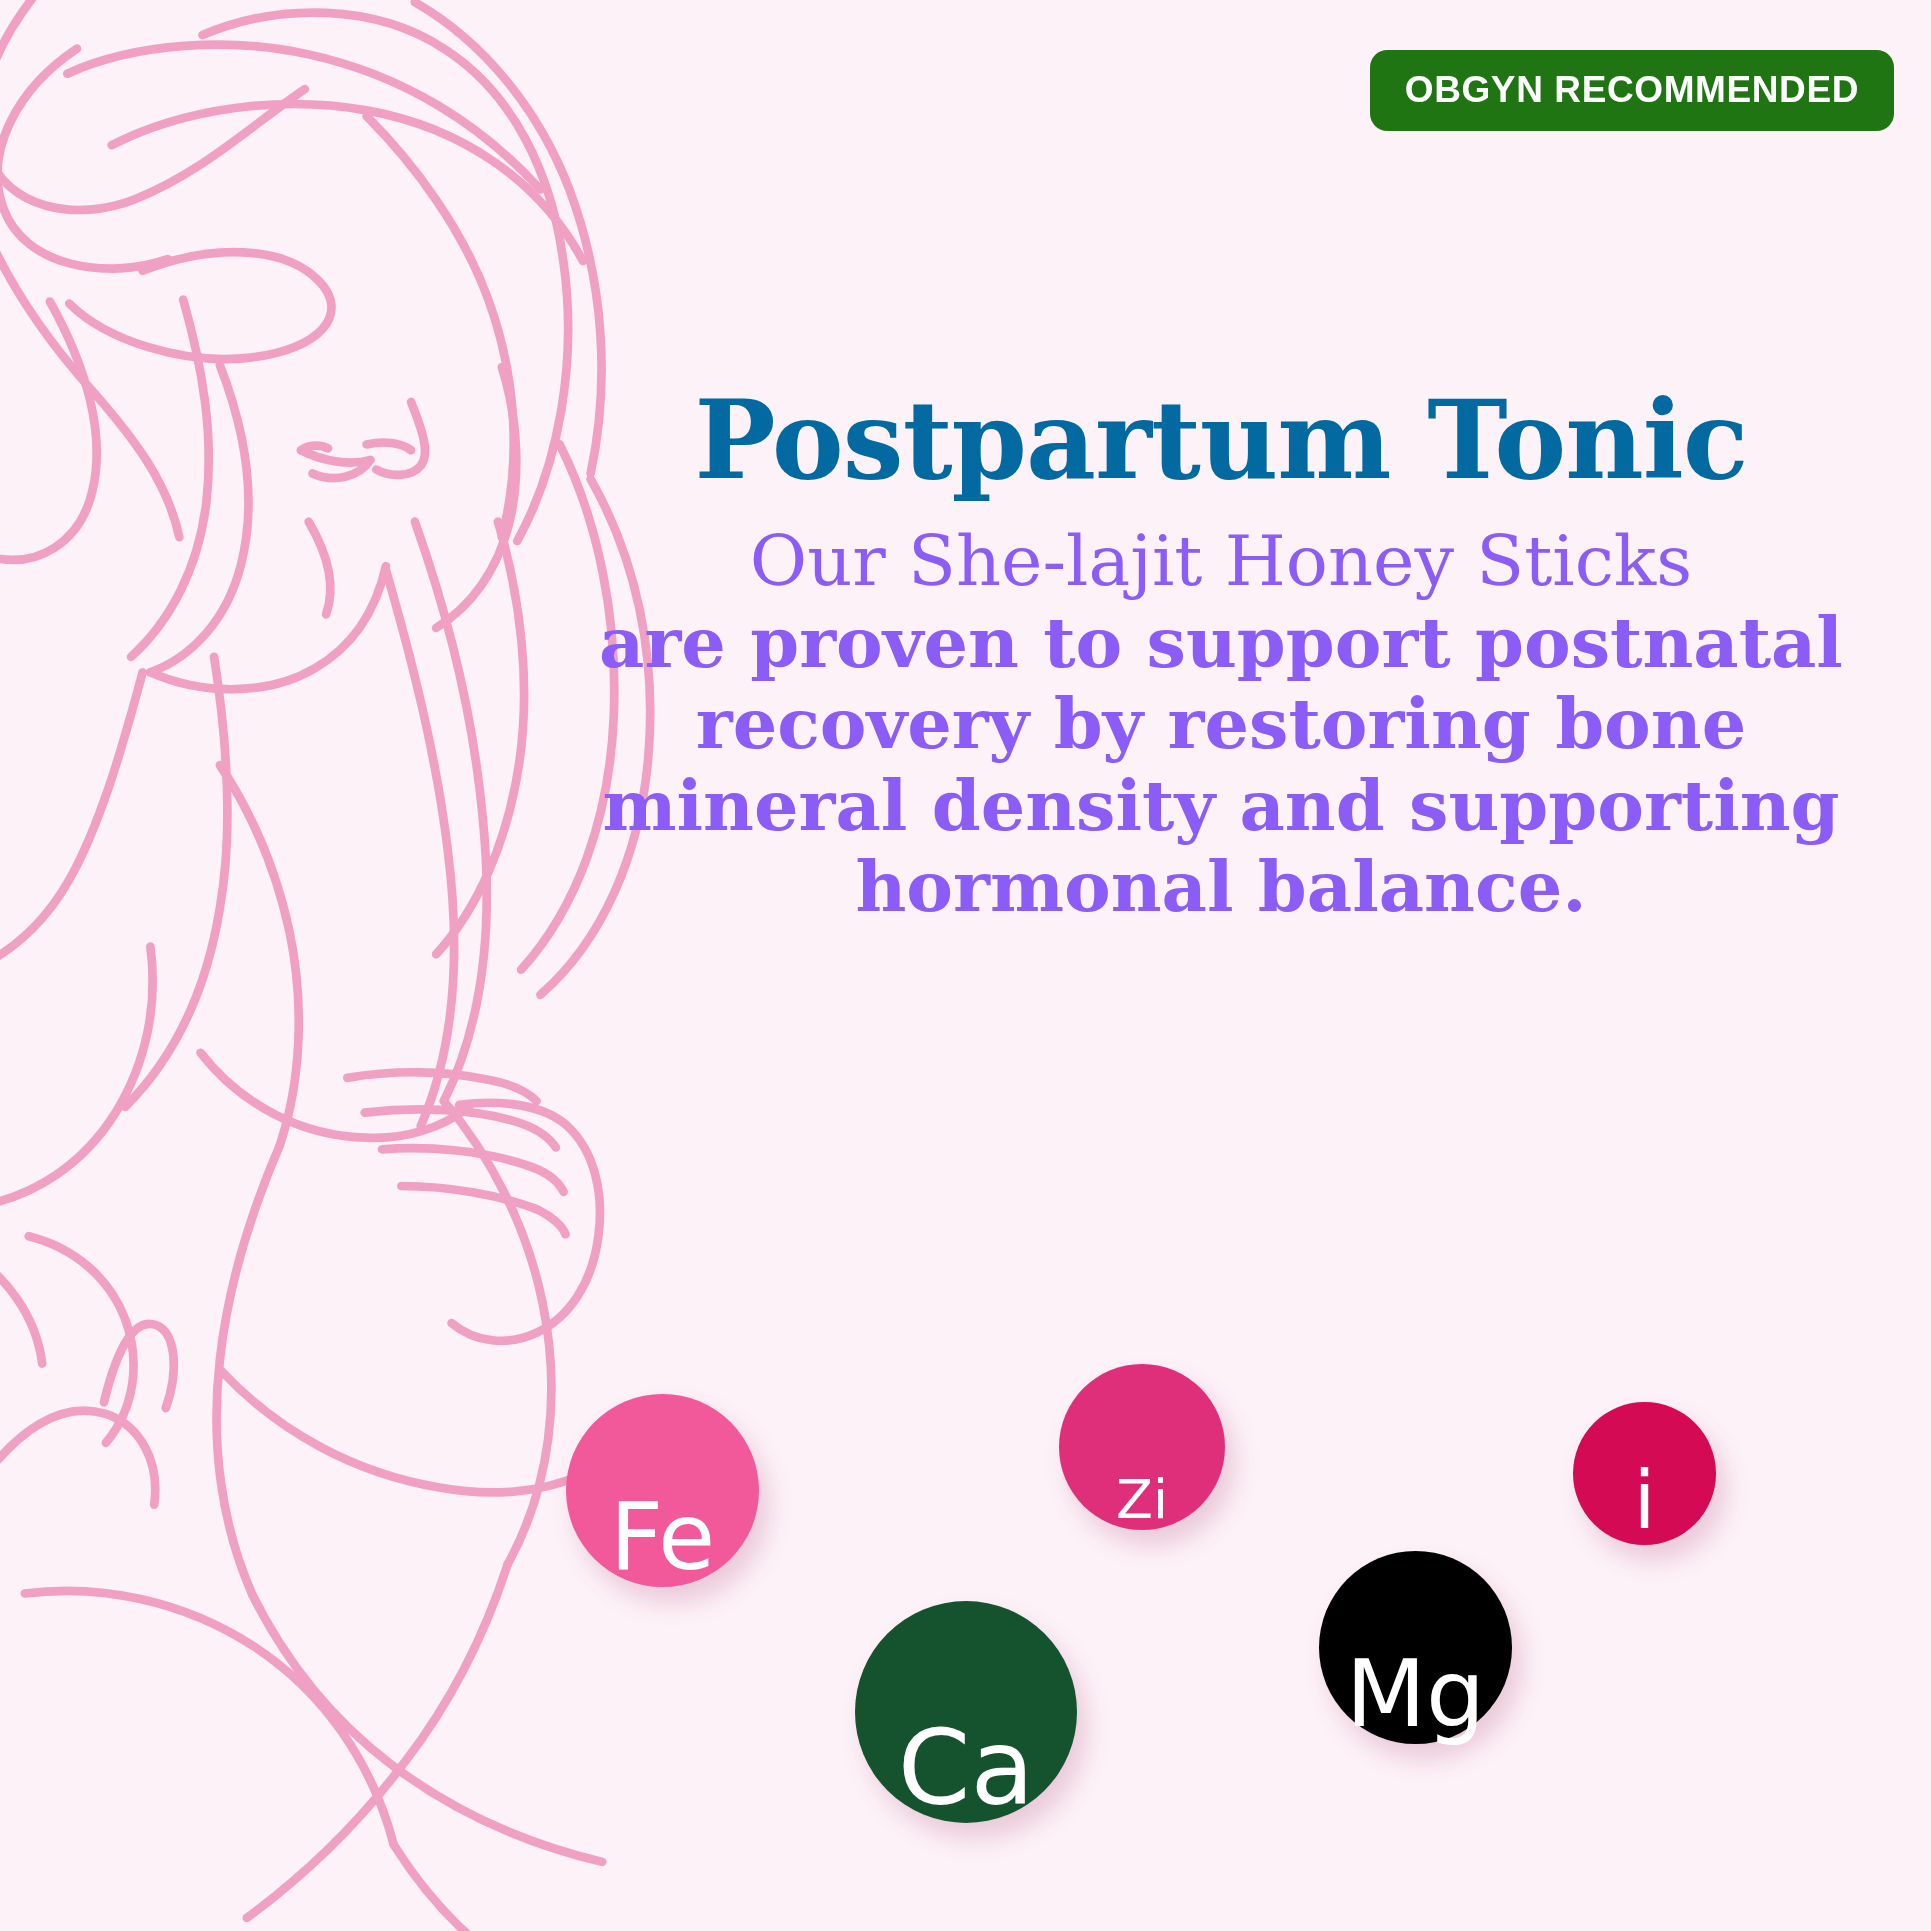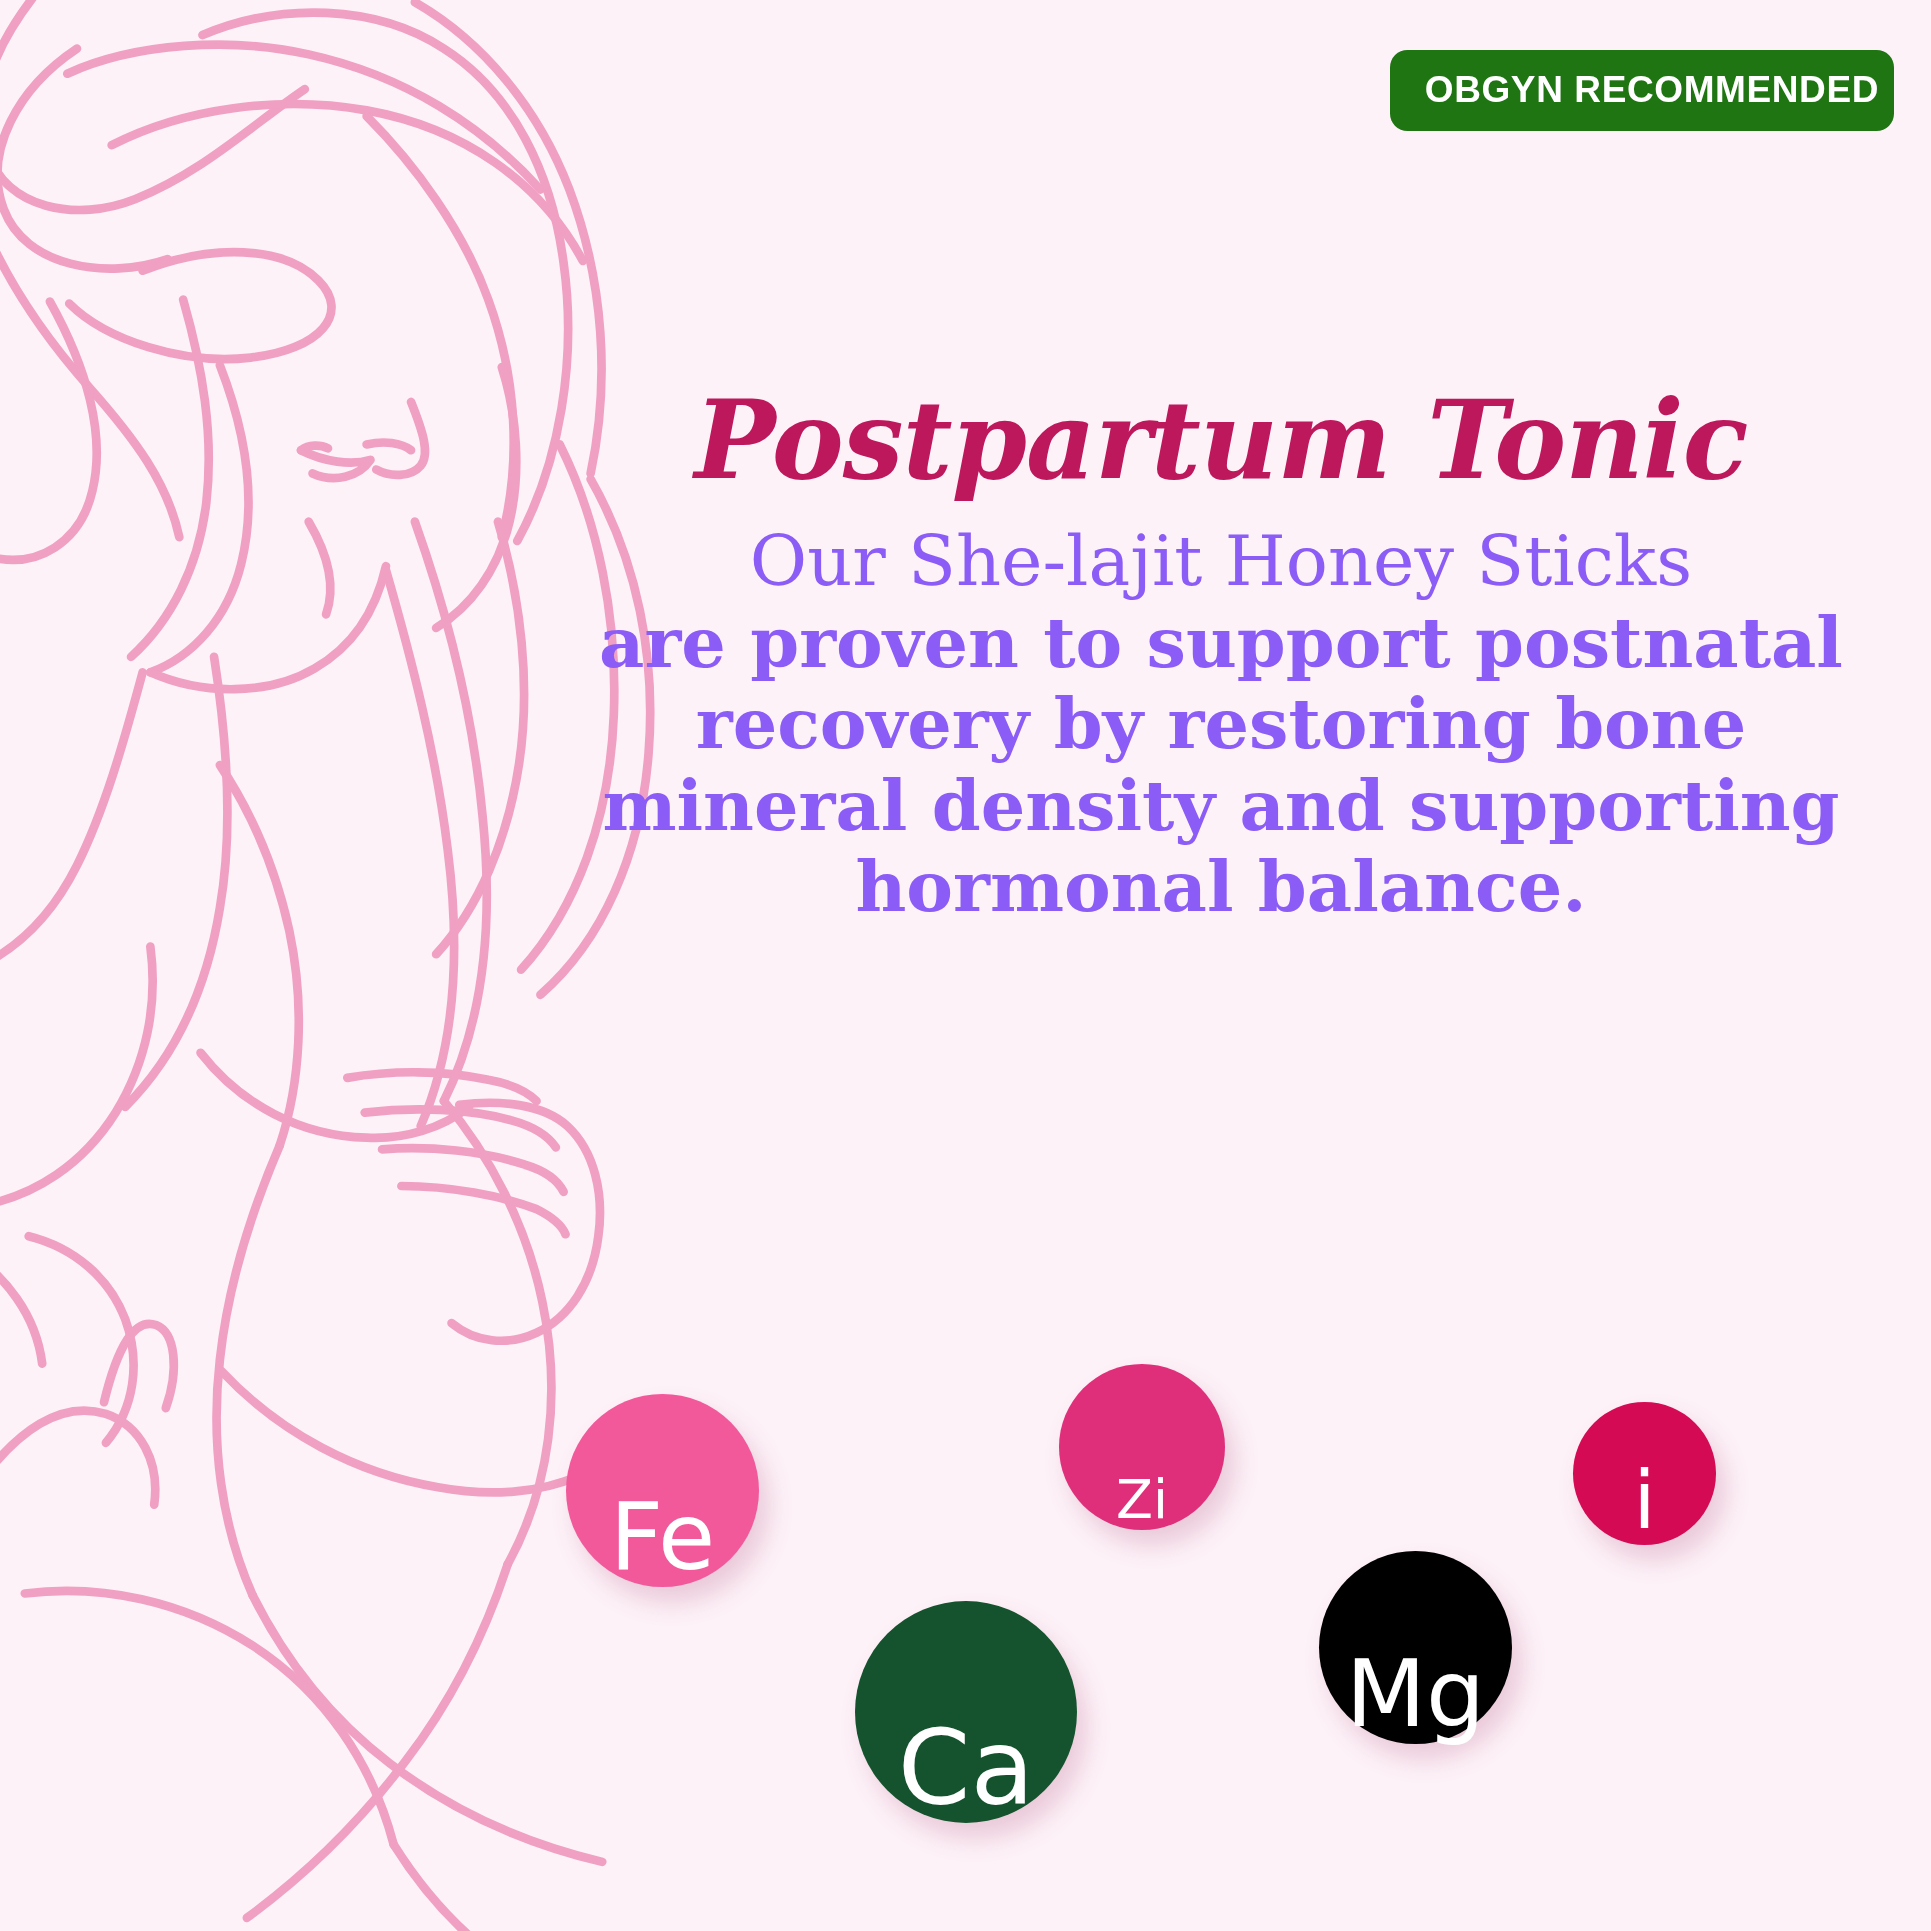--- a/index.html
+++ b/index.html
@@ -25,49 +25,48 @@
     width:734px; height:1989px;
     pointer-events:none;
   }
 
   
   .badge {
     position:absolute;
     right:37px; top:50px;
     background:#1E7512;
     border-radius:17.4px;
-    padding:21px 15px 23px 35px;
+    padding:21px 35px 23px 35px;
     display:flex; align-items:center; justify-content:center;
   }
   .badge-label {
     color:#FFFFFF;
     font-family:"Liberation Sans", sans-serif;
     font-size:37px;
     font-weight:bold;
     letter-spacing:0.6px;
     line-height:1;
     white-space:nowrap;
   }
 
   
   .textblock {
     position:absolute;
     left:579px; top:386px;
     width:1284px;
     text-align:center;
   }
   .headline {
-    color:#be185d;
+    color:#0369a1;
     font-family:"DejaVu Serif", "Liberation Serif", serif;
     font-weight:bold;
     font-size:108px;
     line-height:1.0;
     letter-spacing:-1px;
     white-space:nowrap;
-    font-style:italic;
   }
   .subcopy {
     margin-top:27px;
     color:#8b5cf6;
     font-family:"DejaVu Serif", "Liberation Serif", serif;
     font-size:70px;
     line-height:1.16;
   }
   .subcopy .ln { display:block; white-space:nowrap; }
   .subcopy .ln.light { font-weight:normal; }

